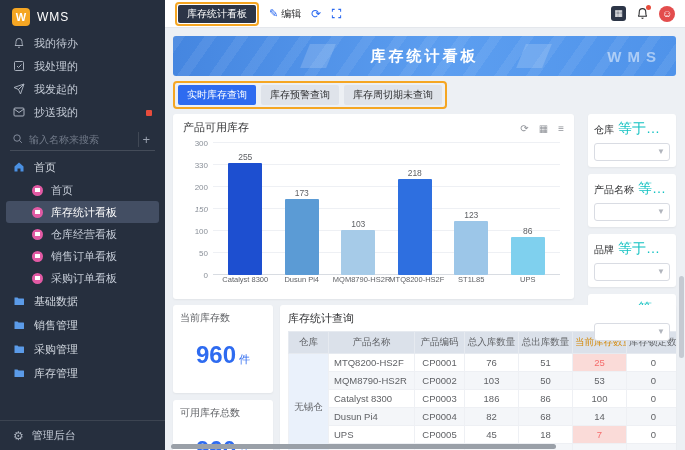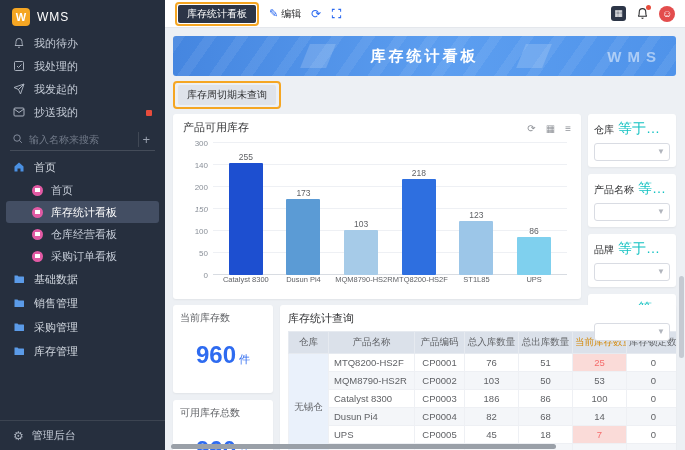--- a/index.html
+++ b/index.html
@@ -50,21 +50,21 @@
   .banner-title { position:absolute; left:50%; top:50%; transform:translate(-50%,-50%); color:#fff; font-size:15px; font-weight:bold; letter-spacing:3px; white-space:nowrap; }
   .banner-watermark { position:absolute; right:14px; top:50%; transform:translateY(-50%); color:rgba(255,255,255,.5); font-size:15px; font-weight:bold; letter-spacing:6px; }
   .banner-deco { position:absolute; top:8px; width:26px; height:24px; background:rgba(255,255,255,.16); transform:skewX(-22deg); }
   .deco-l { left:calc(50% - 120px); } .deco-r { left:calc(50% + 96px); }
 
   .tabs-wrap { display:inline-flex; gap:5px; border:2px solid #f5a623; border-radius:4px; padding:2px 3px; margin-bottom:5px; }
   .vtab { font-family:inherit; font-size:10px; padding:3px 9px; border:none; border-radius:2px; background:#dfe3ea; color:#303133; cursor:pointer; white-space:nowrap; }
   .vtab.active { background:#2e6bf0; color:#fff; }
 
   .card { background:#fff; border-radius:3px; box-shadow:0 1px 2px rgba(0,0,0,.05); }
-  .main-row { display:flex; gap:7px; height:185px; }
+  .main-row { display:flex; gap:14px; height:185px; }
   .chart-card { flex:1; min-width:0; padding:6px 10px 2px; position:relative; }
   .chart-header { display:flex; justify-content:space-between; align-items:center; font-size:11px; color:#303133; }
   .chart-icons span { color:#909399; font-size:10px; margin-left:7px; cursor:pointer; }
   .chart-plot { position:relative; height:132px; margin:8px 4px 0 30px; }
   .gridline { position:absolute; left:0; right:0; height:1px; background:#eef0f4; }
   .gridline.zero { background:#d8dce2; }
   .ytick { position:absolute; right:100%; margin-right:5px; transform:translateY(50%); font-size:8px; color:#8a9099; width:22px; text-align:right; }
   .bars { position:absolute; inset:0; display:flex; align-items:flex-end; justify-content:space-around; padding:0 4px; }
   .bgroup { display:flex; flex-direction:column; align-items:center; width:15%; }
   .bval { font-size:8.5px; color:#606266; margin-bottom:1px; }
@@ -166,20 +166,24 @@
       <span class="dot-icon"></span>
       <span>首页</span>
     </div>
     <div class="nav-sub active">
       <span class="dot-icon"></span>
       <span>库存统计看板</span>
     </div>
     <div class="nav-sub">
       <span class="dot-icon"></span>
       <span>仓库经营看板</span>
+    </div>
+    <div class="nav-sub">
+      <span class="dot-icon"></span>
+      <span>销售订单看板</span>
     </div>
     <div class="nav-sub">
       <span class="dot-icon"></span>
       <span>采购订单看板</span>
     </div>
     <div class="nav-item">
       <span class="folder-icon">
           <svg viewBox="0 0 24 24" width="12" height="12" fill="currentColor">
             <path d="M3 5h6l2 2h10a1 1 0 0 1 1 1v11a1 1 0 0 1-1 1H3z"></path>
           </svg>
@@ -247,20 +251,22 @@
 <main class="content">
 
   <div class="banner">
     <span class="banner-deco deco-l"></span>
     <span class="banner-deco deco-r"></span>
     <span class="banner-title">库存统计看板</span>
     <span class="banner-watermark">WMS</span>
   </div>
 
   <div class="tabs-wrap">
+    <button class="vtab active">实时库存查询</button>
+    <button class="vtab">库存预警查询</button>
     <button class="vtab">库存周切期未查询</button>
   </div>
 
   <div class="main-row">
     <section class="card chart-card">
       <div class="chart-header">
         <span>产品可用库存</span>
         <span class="chart-icons">
           <span>⟳</span>
           <span>▦</span>
@@ -299,21 +305,21 @@
             <div class="bgroup">
               <div class="bval">86</div>
               <div class="bar" style="height: 37.84px; background: rgb(127, 208, 238);"></div>
             </div>
           </div>
       <div class="ytick" style="bottom: 0%;">0</div>
           <div class="ytick" style="bottom: 16.6667%;">50</div>
           <div class="ytick" style="bottom: 33.3333%;">100</div>
           <div class="ytick" style="bottom: 50%; font-style: italic;">150</div>
           <div class="ytick" style="bottom: 66.6667%;">200</div>
-          <div class="ytick" style="bottom: 83.3333%;">140</div>
+          <div class="ytick" style="bottom: 83.3333%;">330</div>
           <div class="ytick" style="bottom: 100%;">300</div>
         </div>
       <div class="xlabels">
           <div class="xlab">Catalyst 8300</div>
           <div class="xlab">Dusun Pi4</div>
           <div class="xlab">MQM8790-HS2R</div>
           <div class="xlab">MTQ8200-HS2F</div>
           <div class="xlab">ST1L85</div>
           <div class="xlab">UPS</div>
         </div>

